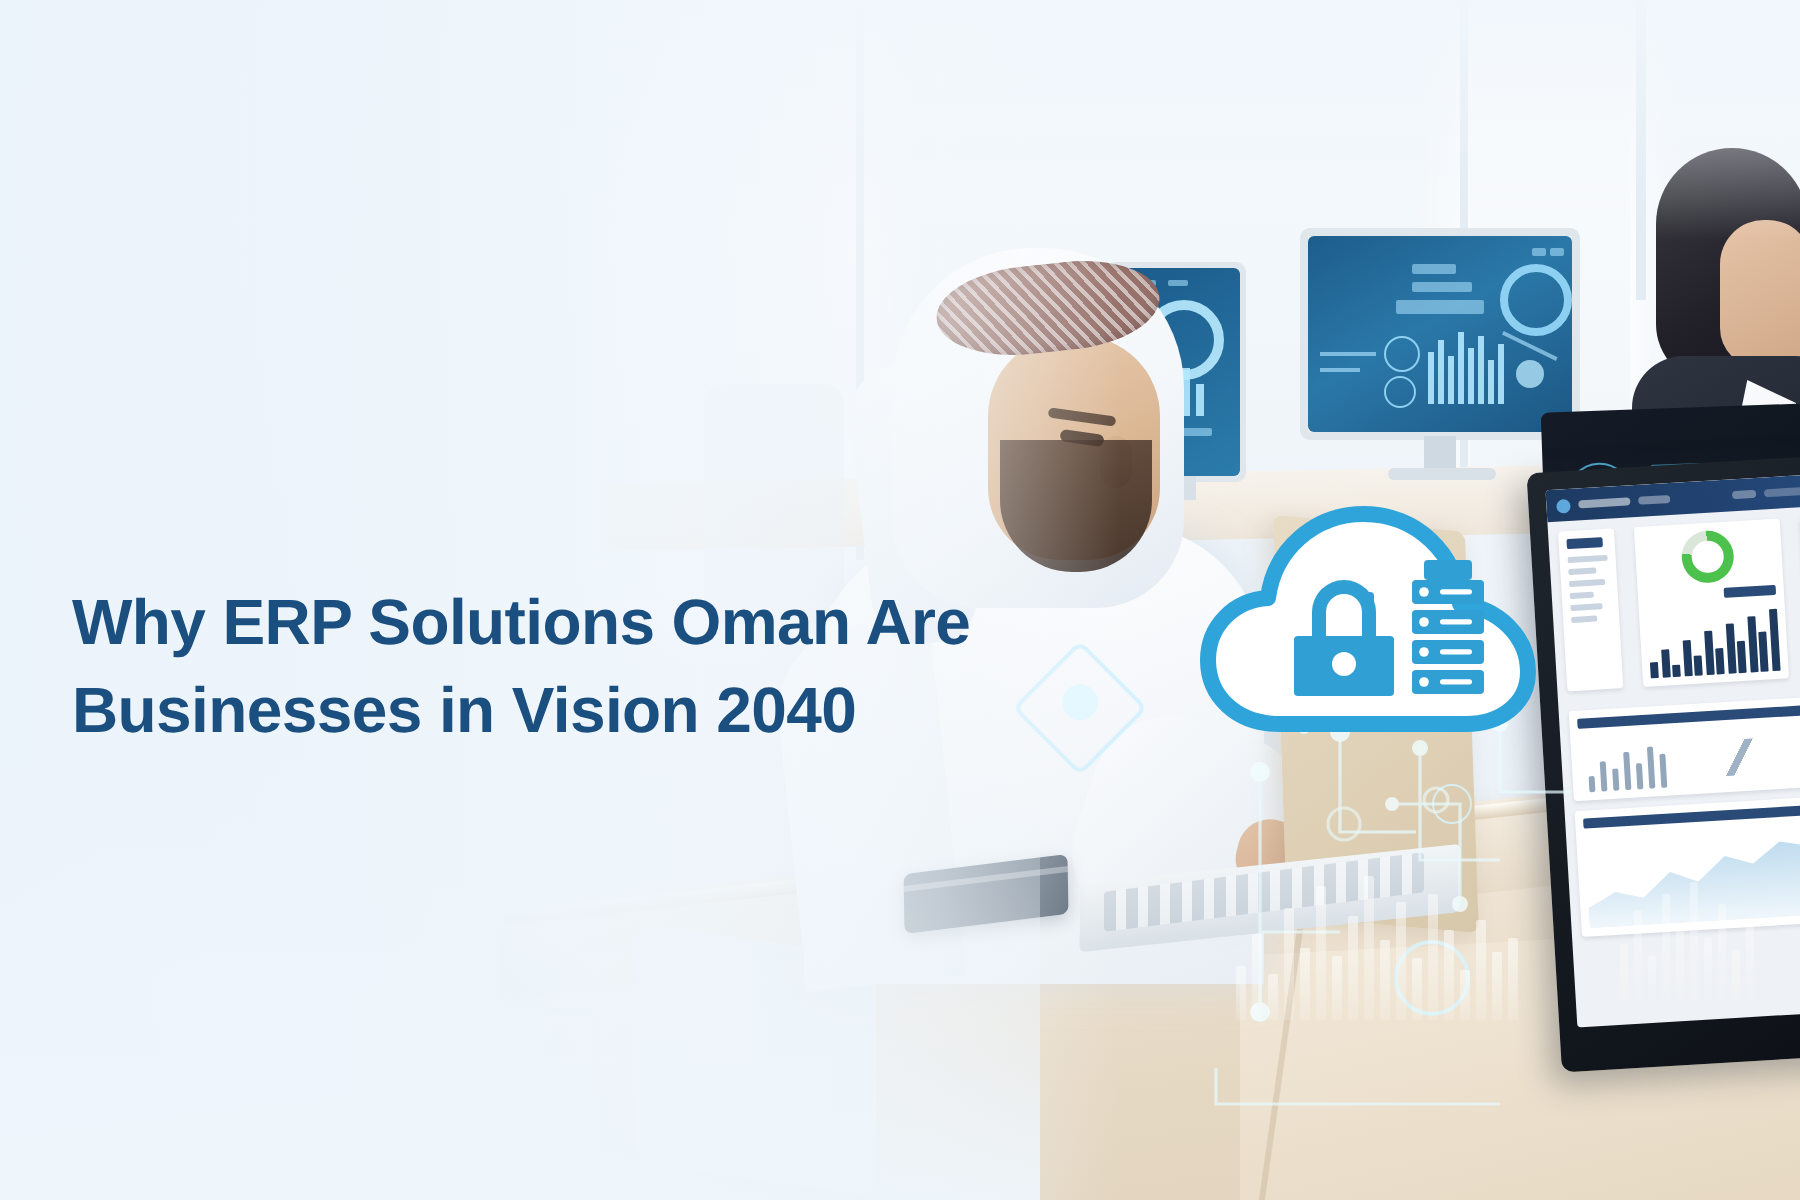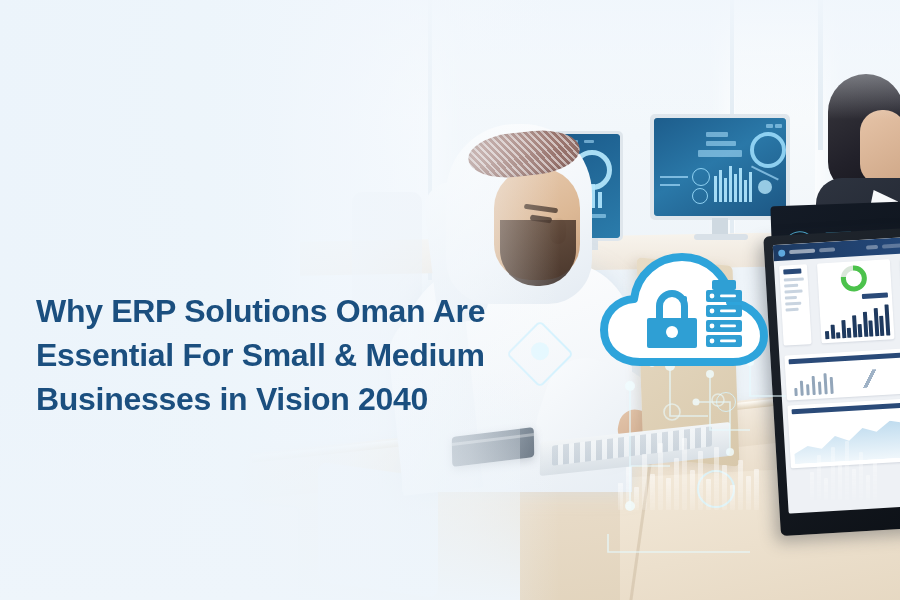--- a/index.html
+++ b/index.html
@@ -551,17 +551,16 @@
       </svg>
     </div>
   </div>
 
   <div class="veil-top"></div>
   <div class="veil"></div>
   <div class="veil-bottom"></div>
 
   <h1 class="headline">
     <span class="ln">Why ERP Solutions Oman Are</span>
-    <span class="ln">Essential For Small &amp; Medium</span>
     <span class="ln">Businesses in Vision 2040</span>
   </h1>
 
 </div>
 
 </body></html>

